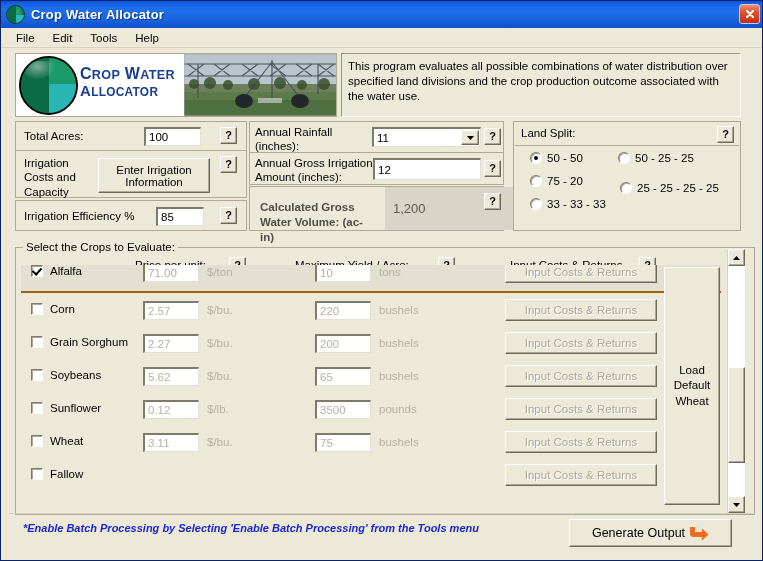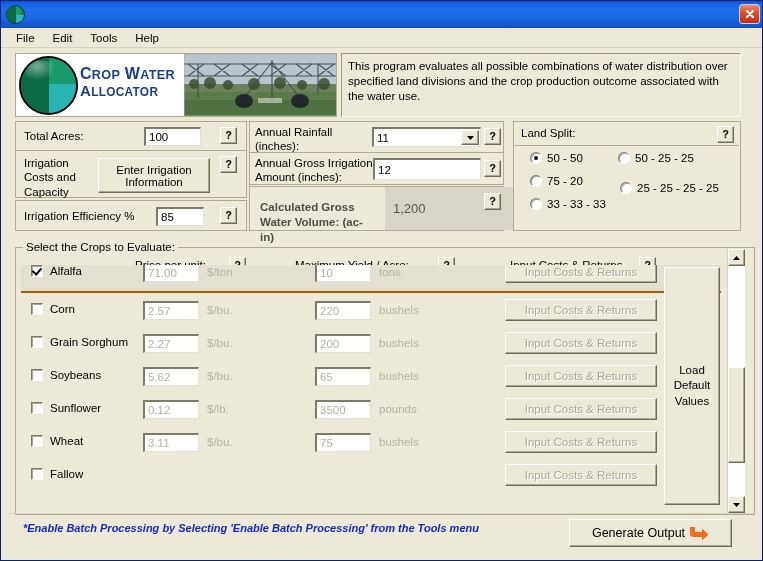--- a/index.html
+++ b/index.html
@@ -273,20 +273,21 @@
   }
   .sep-line { position:absolute; left:8px; top:512px; width:747px; height:1px; background:#d6d2c2; }
 </style>
 </head>
 <body>
 
 <div id="app">
 
   <div class="titlebar">
     <div class="title-icon"></div>
+    <div class="title-text">Crop Water Allocator</div>
     <div class="title-buttons">
       <div class="winbtn close">
         <svg width="10" height="10" viewBox="0 0 10 10">
           <path d="M2 2 L8 8 M8 2 L2 8" stroke="#fff" stroke-width="2.2" stroke-linecap="round"></path>
         </svg>
       </div>
     </div>
   </div>
 
   <div class="menubar">
@@ -499,21 +500,21 @@
 
     <div class="croprow" style="top:195px;">
       <div class="name">
         <span class="cbox"></span>
         <span>Fallow</span>
       </div>
       <div class="btn disabled" style="left:484px; top:4px; width:152px; height:22px;">Input Costs &amp; Returns</div>
     </div>
   </div>
 
-  <div class="loaddef">Load Default Values</div>
+  <div class="loaddef">Load Default Wheat</div>
 
   <div class="sbar">
     <div class="sbtn" style="top:0;">
       <svg width="7" height="4" viewBox="0 0 7 4">
           <path d="M3.5 0 L7 4 L0 4 Z" fill="#000"></path>
         </svg>
     </div>
     <div class="strack" style="top:17px; height:230px;"></div>
     <div class="sthumb" style="top:118px; height:96px;"></div>
     <div class="sbtn" style="top:247px;">

